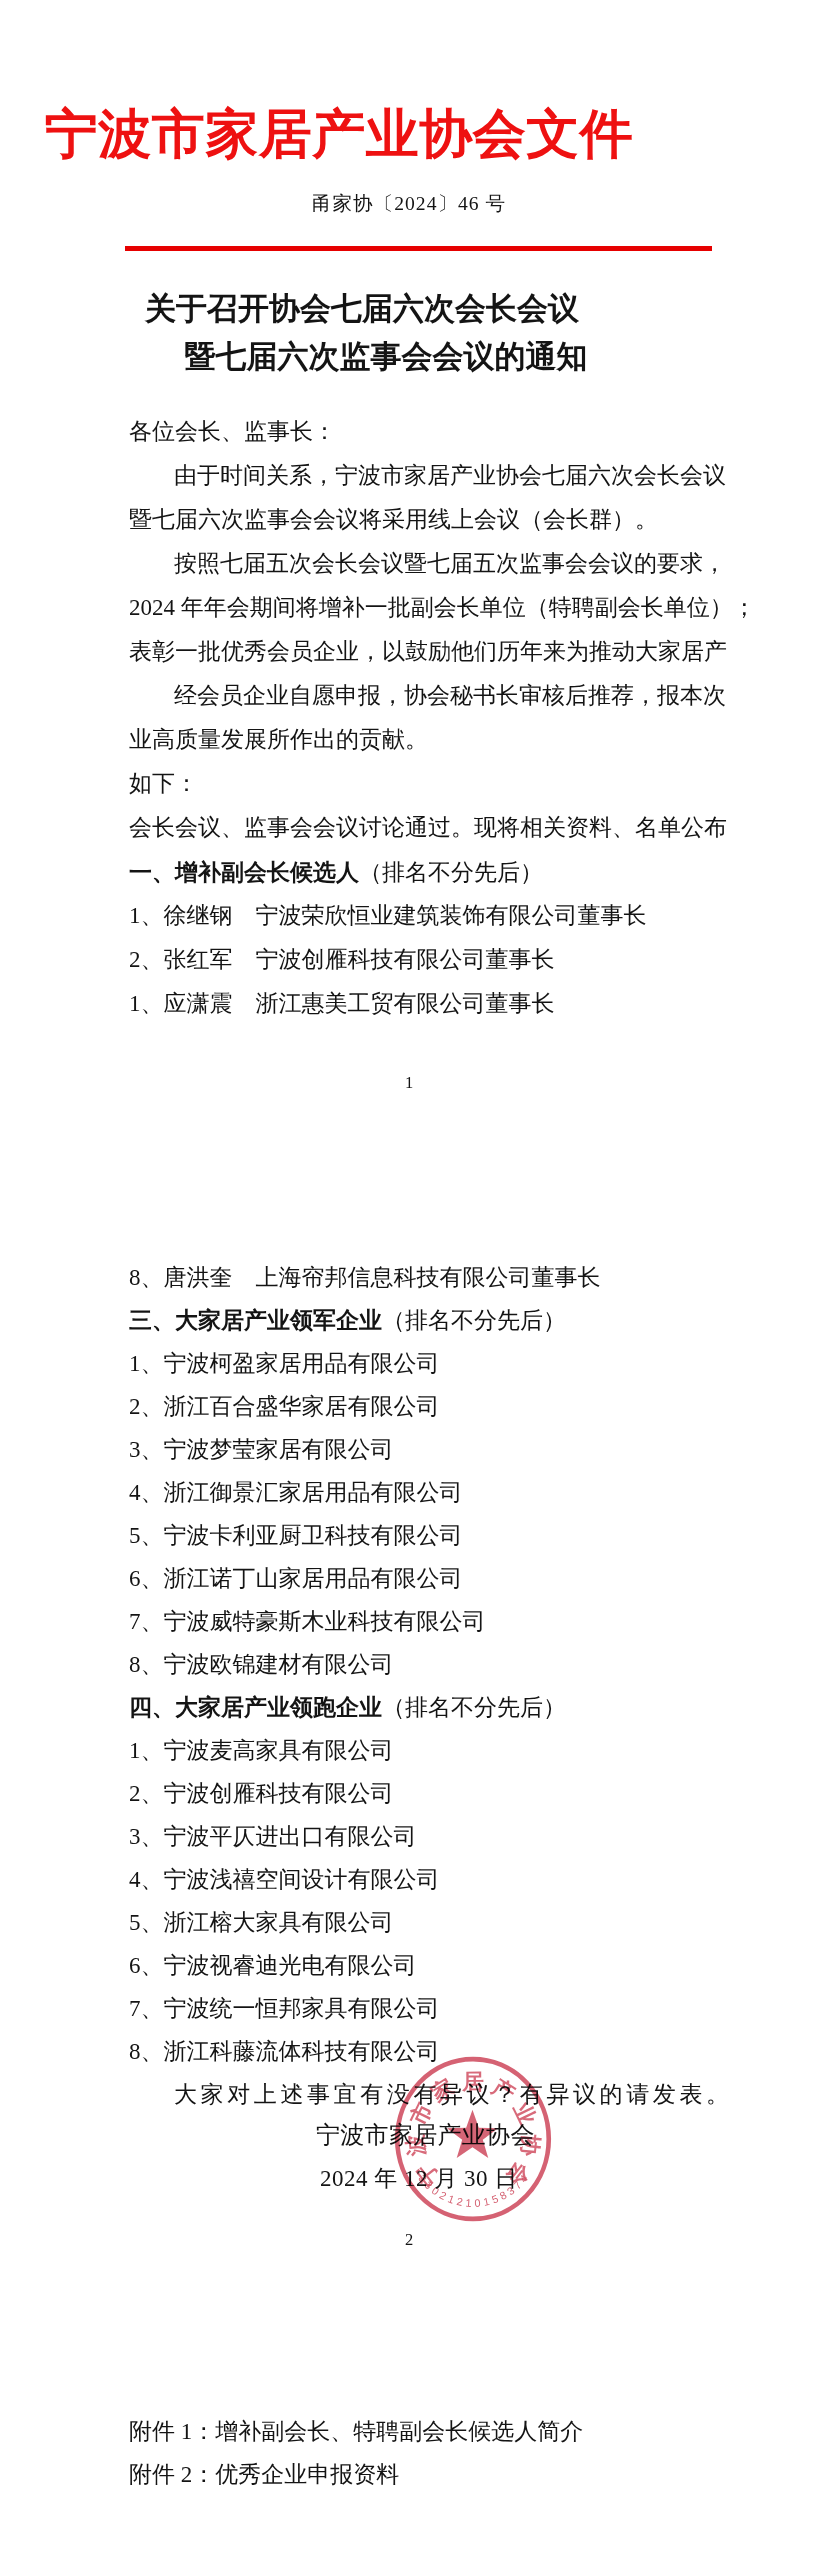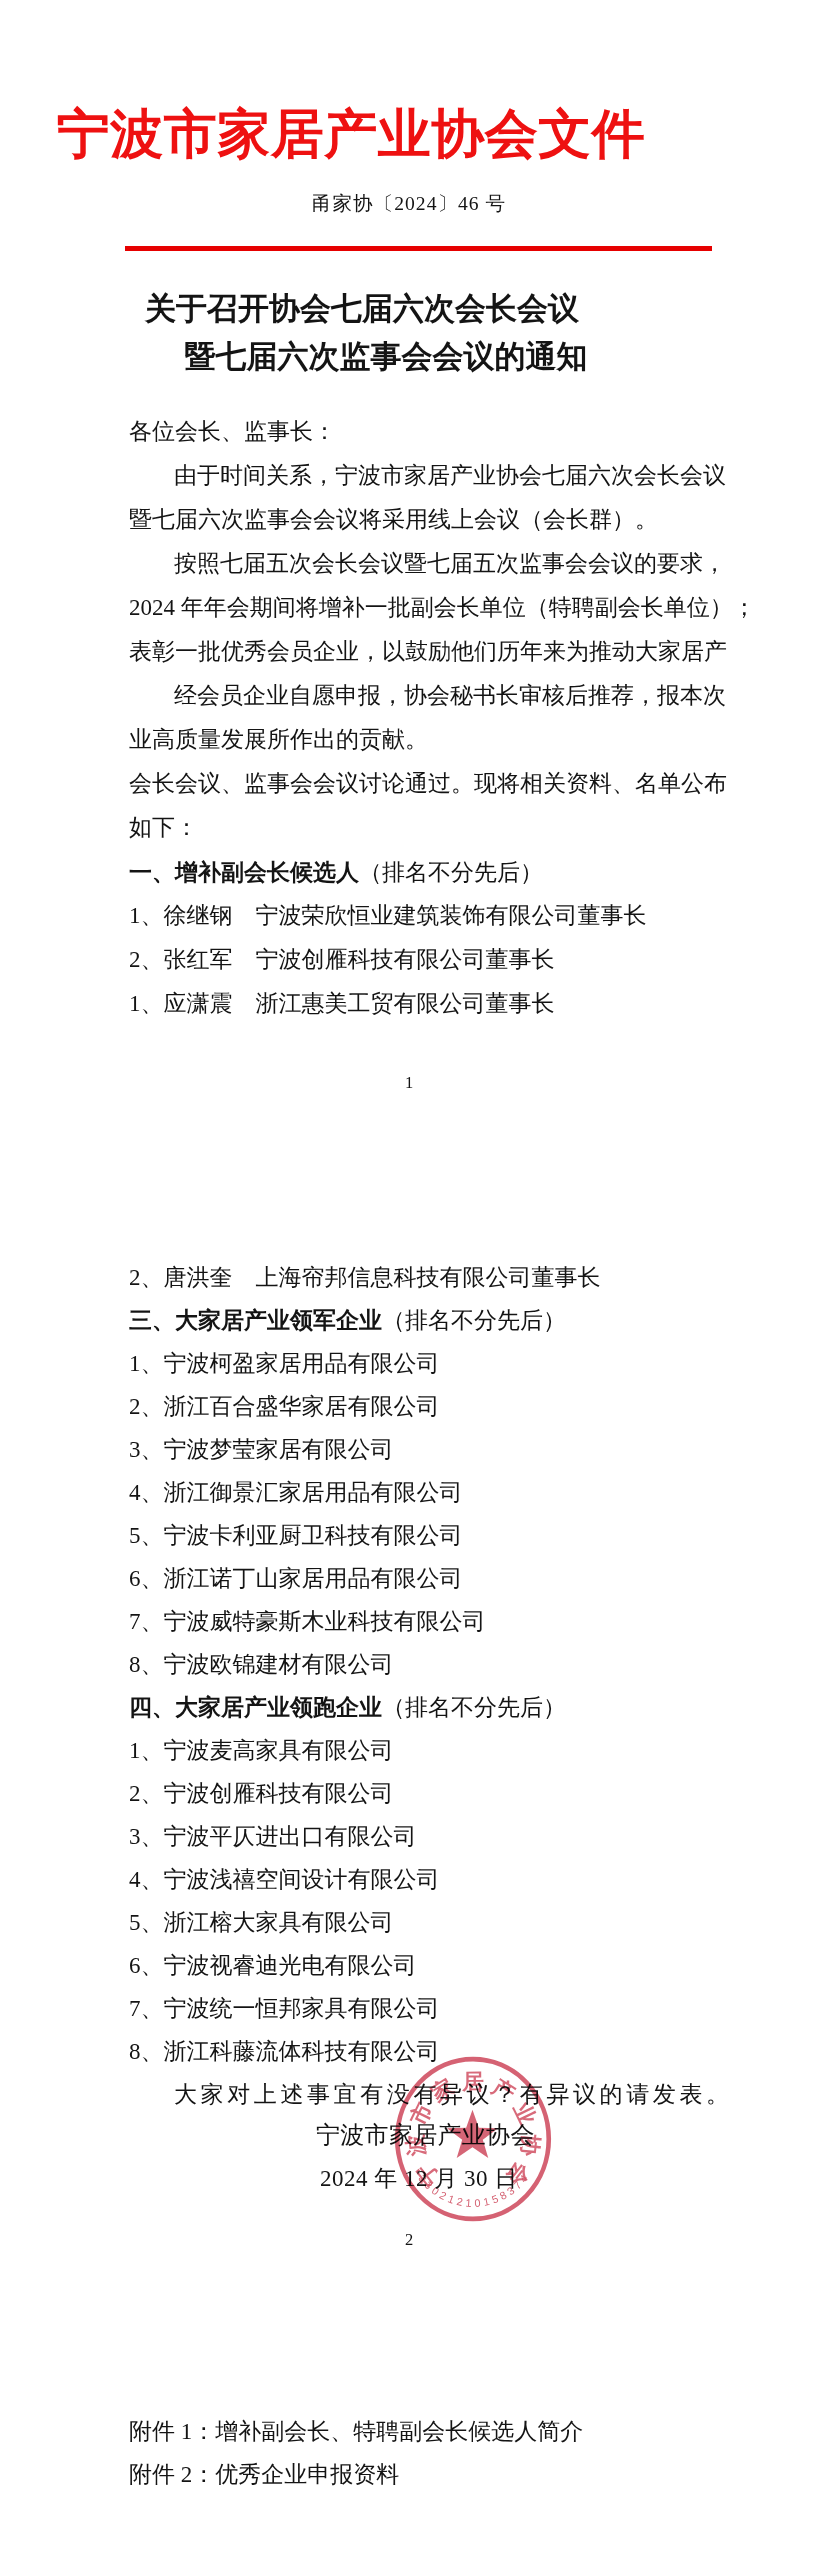--- a/index.html
+++ b/index.html
@@ -8,21 +8,21 @@
     width:818px;
     height:3470px;
     background:#ffffff;
     font-family:"Liberation Serif","DejaVu Serif",serif;
     color:#141414;
     overflow:hidden;
   }
   .org-title{
     position:absolute;top:105px;left:0;width:678px;
     text-align:center;font-size:53px;line-height:1.1;
-    font-weight:bold;color:#ee1111;letter-spacing:0.5px;white-space:nowrap;margin-left:12px;
+    font-weight:bold;color:#ee1111;letter-spacing:0.5px;white-space:nowrap;
   }
   .doc-number{
     position:absolute;top:194px;left:0;width:818px;
     text-align:center;font-size:19.6px;line-height:1;letter-spacing:1px;
   }
   .red-rule{
     position:absolute;top:246px;left:125px;width:587px;height:4.6px;
     background:#e60000;
   }
   .doc-title{
@@ -84,32 +84,32 @@
 
   <div class="body-block" id="page1-lines">
       <div class="line ">各位会长、监事长：</div>
       <div class="line indent">由于时间关系，宁波市家居产业协会七届六次会长会议</div>
       <div class="line ">暨七届六次监事会会议将采用线上会议（会长群）。</div>
       <div class="line indent">按照七届五次会长会议暨七届五次监事会会议的要求，</div>
       <div class="line ">2024 年年会期间将增补一批副会长单位（特聘副会长单位）；</div>
       <div class="line ">表彰一批优秀会员企业，以鼓励他们历年来为推动大家居产</div>
       <div class="line indent">经会员企业自愿申报，协会秘书长审核后推荐，报本次</div>
       <div class="line ">业高质量发展所作出的贡献。</div>
+      <div class="line ">如下：</div>
       <div class="line ">会长会议、监事会会议讨论通过。现将相关资料、名单公布</div>
-      <div class="line ">如下：</div>
       <div class="line "><span class="head-strong">一、增补副会长候选人</span><span>（排名不分先后）</span></div>
       <div class="line ">1、徐继钢　宁波荣欣恒业建筑装饰有限公司董事长</div>
       <div class="line ">2、张红军　宁波创雁科技有限公司董事长</div>
       <div class="line ">1、应潇震　浙江惠美工贸有限公司董事长</div>
     </div>
 
   <div class="page-number" id="footer1">1</div>
 
   <div class="body-block" id="page2-lines">
-      <div class="line ">2、唐洪奎　上海帘邦信息科技有限公司董事长</div>
+      <div class="line ">8、唐洪奎　上海帘邦信息科技有限公司董事长</div>
       <div class="line "><span class="head-strong">三、大家居产业领军企业</span><span>（排名不分先后）</span></div>
       <div class="line ">1、宁波柯盈家居用品有限公司</div>
       <div class="line ">2、浙江百合盛华家居有限公司</div>
       <div class="line ">3、宁波梦莹家居有限公司</div>
       <div class="line ">4、浙江御景汇家居用品有限公司</div>
       <div class="line ">5、宁波卡利亚厨卫科技有限公司</div>
       <div class="line ">6、浙江诺丁山家居用品有限公司</div>
       <div class="line ">7、宁波威特豪斯木业科技有限公司</div>
       <div class="line ">8、宁波欧锦建材有限公司</div>
       <div class="line "><span class="head-strong">四、大家居产业领跑企业</span><span>（排名不分先后）</span></div>

